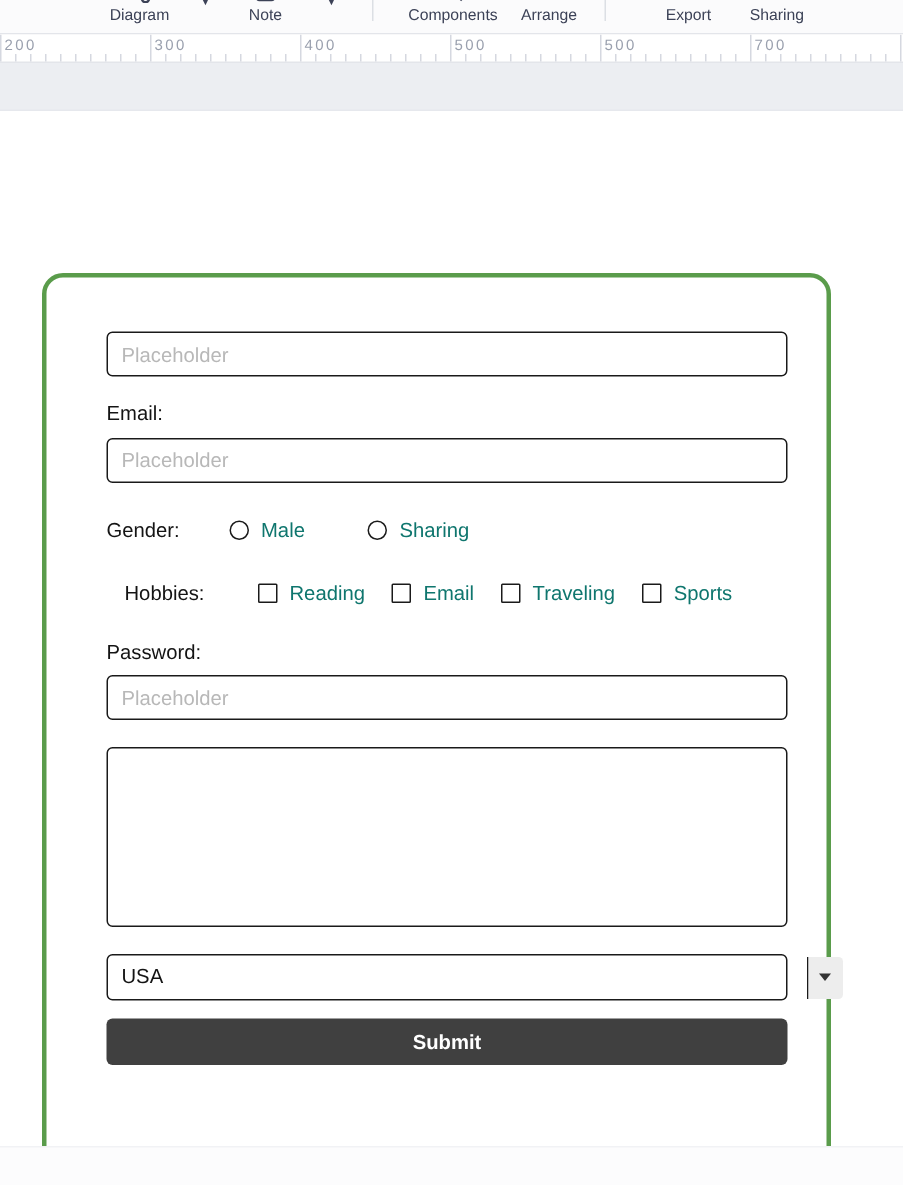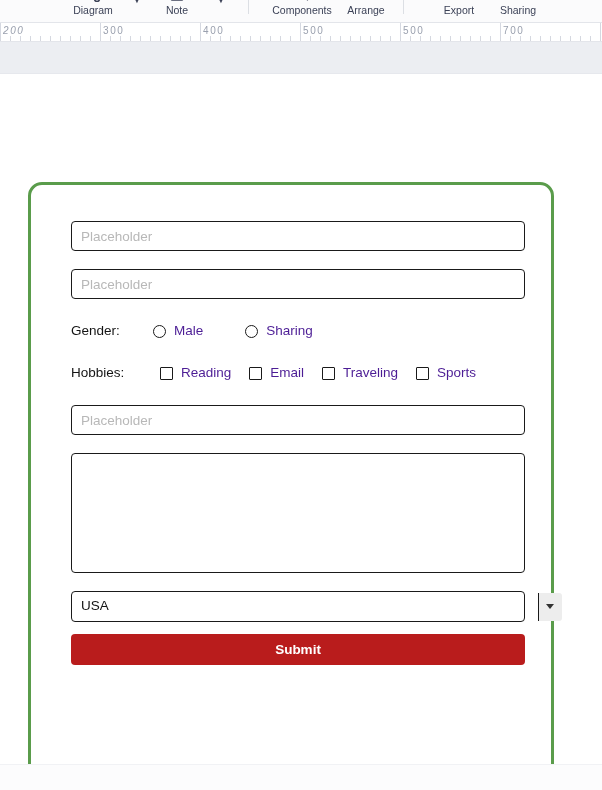--- a/index.html
+++ b/index.html
@@ -199,21 +199,21 @@
     height: 13px;
     border: 1.5px solid #1a1a1a;
     border-radius: 1px;
     box-sizing: border-box;
     background: #ffffff;
     display: inline-block;
     flex: 0 0 auto;
   }
   .opt-text {
     font-size: 13.5px;
-    color: #4c1d95;
+    color: #0f766e;
     line-height: 1;
     margin-left: 8px;
     white-space: nowrap;
   }
   .opt-group {
     display: flex;
     align-items: center;
     flex: 0 0 auto;
   }
 
@@ -406,97 +406,99 @@
     <div class="ruler-minor" style="left: 490px;"></div>
     <div class="ruler-minor" style="left: 510px;"></div>
     <div class="ruler-minor" style="left: 520px;"></div>
     <div class="ruler-minor" style="left: 530px;"></div>
     <div class="ruler-minor" style="left: 540px;"></div>
     <div class="ruler-minor" style="left: 550px;"></div>
     <div class="ruler-minor" style="left: 560px;"></div>
     <div class="ruler-minor" style="left: 570px;"></div>
     <div class="ruler-minor" style="left: 580px;"></div>
     <div class="ruler-minor" style="left: 590px;"></div>
-    <div class="ruler-label" style="left: 3px; font-style: italic;">200</div>
+    <div class="ruler-label" style="left: 3px;">200</div>
     <div class="ruler-label" style="left: 103px;">300</div>
     <div class="ruler-label" style="left: 203px;">400</div>
     <div class="ruler-label" style="left: 303px;">500</div>
     <div class="ruler-label" style="left: 403px;">500</div>
     <div class="ruler-label" style="left: 503px;">700</div>
   </div>
 
 <div id="gray-band"></div>
 
 <div id="canvas">
 
   <div id="form-card" style="border-color: rgb(90, 156, 75);">
     <div class="form-inner">
 
       <input class="text-input" type="text" placeholder="Placeholder" style="">
 
       <div class="spacer-18"></div>
 
+      <label class="field-label">Email:</label>
       <input class="text-input" type="text" placeholder="Placeholder" style="">
 
       <div class="spacer-22"></div>
 
       <div class="opt-row">
         <span class="opt-row-label" style="width:82px;">Gender:</span>
         <div class="opt-group" style="margin-right:42px;">
           <span class="radio-box"></span>
           <span class="opt-text">Male</span>
         </div>
         <div class="opt-group">
           <span class="radio-box"></span>
           <span class="opt-text">Sharing</span>
         </div>
       </div>
 
       <div class="spacer-22"></div>
 
       <div class="opt-row">
-        <span class="opt-row-label" style="width:89px;">Hobbies:</span>
+        <span class="opt-row-label" style="width:89px;margin-left:12px;">Hobbies:</span>
         <div class="opt-group" style="margin-right:18px;">
           <span class="check-box"></span>
           <span class="opt-text">Reading</span>
         </div>
         <div class="opt-group" style="margin-right:18px;">
           <span class="check-box"></span>
           <span class="opt-text">Email</span>
         </div>
         <div class="opt-group" style="margin-right:18px;">
           <span class="check-box"></span>
           <span class="opt-text">Traveling</span>
         </div>
         <div class="opt-group">
           <span class="check-box"></span>
           <span class="opt-text">Sports</span>
         </div>
       </div>
 
       <div class="spacer-22"></div>
 
+      <label class="field-label">Password:</label>
       <input class="text-input" type="text" placeholder="Placeholder" style="">
 
       <div class="spacer-18"></div>
 
       <textarea class="msg-area" placeholder="" style=""></textarea>
 
       <div class="spacer-18"></div>
 
       <div class="select-wrap">
         <div class="select-field"></div>
         <span class="select-value">USA</span>
         <div class="select-arrow-btn">
           <span class="caret-down"></span>
         </div>
       </div>
 
       <div class="spacer-12"></div>
 
-      <button class="submit-btn" style="background: #b91c1c;">Submit</button>
+      <button class="submit-btn" style="background: #404040;">Submit</button>
 
     </div>
   </div>
 
 </div>
 
 <div id="bottom-band"></div>
 
 </body></html>

